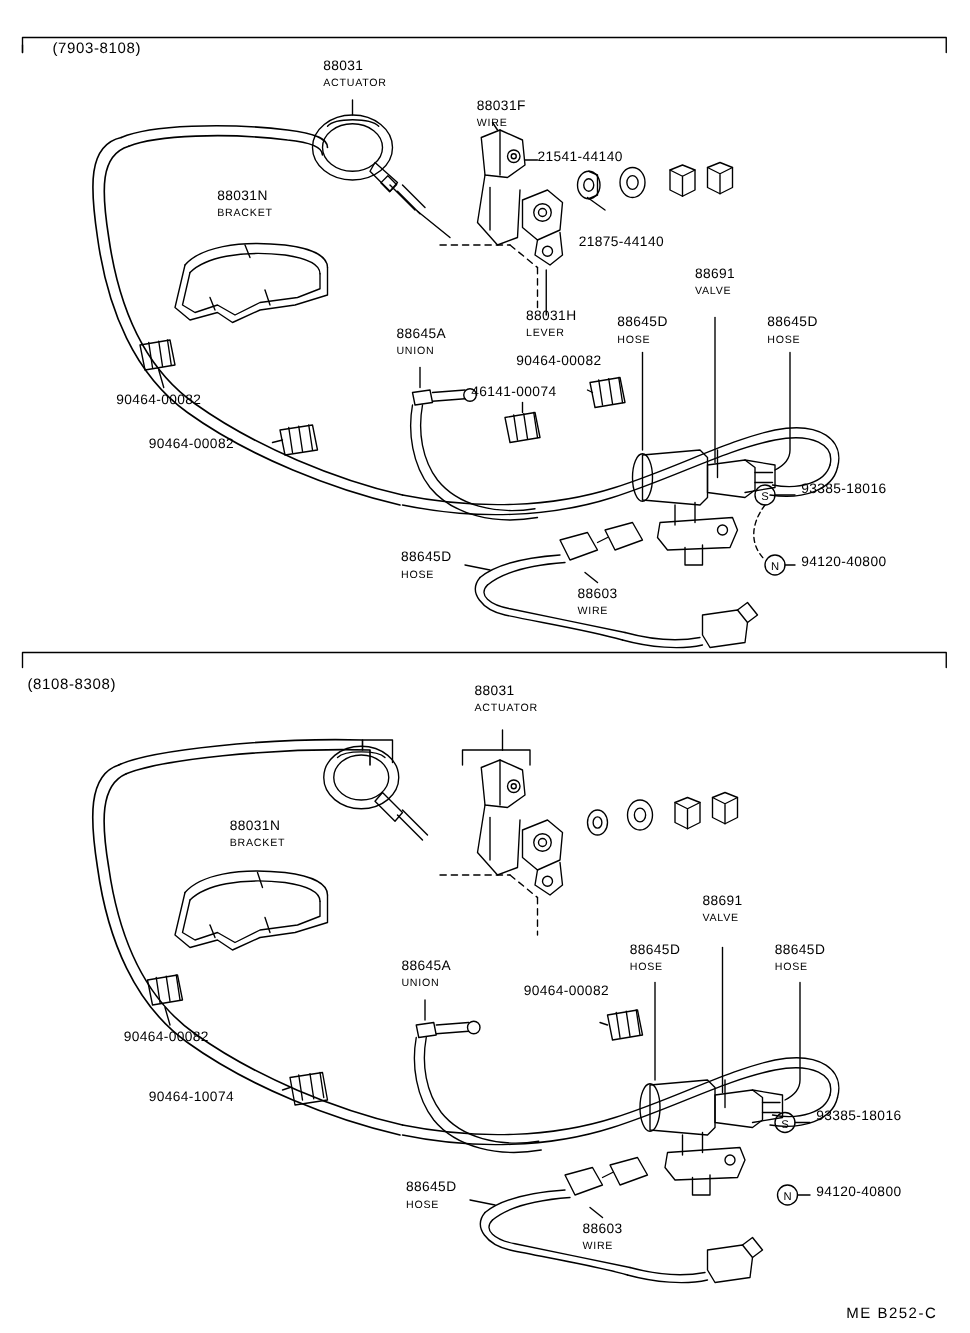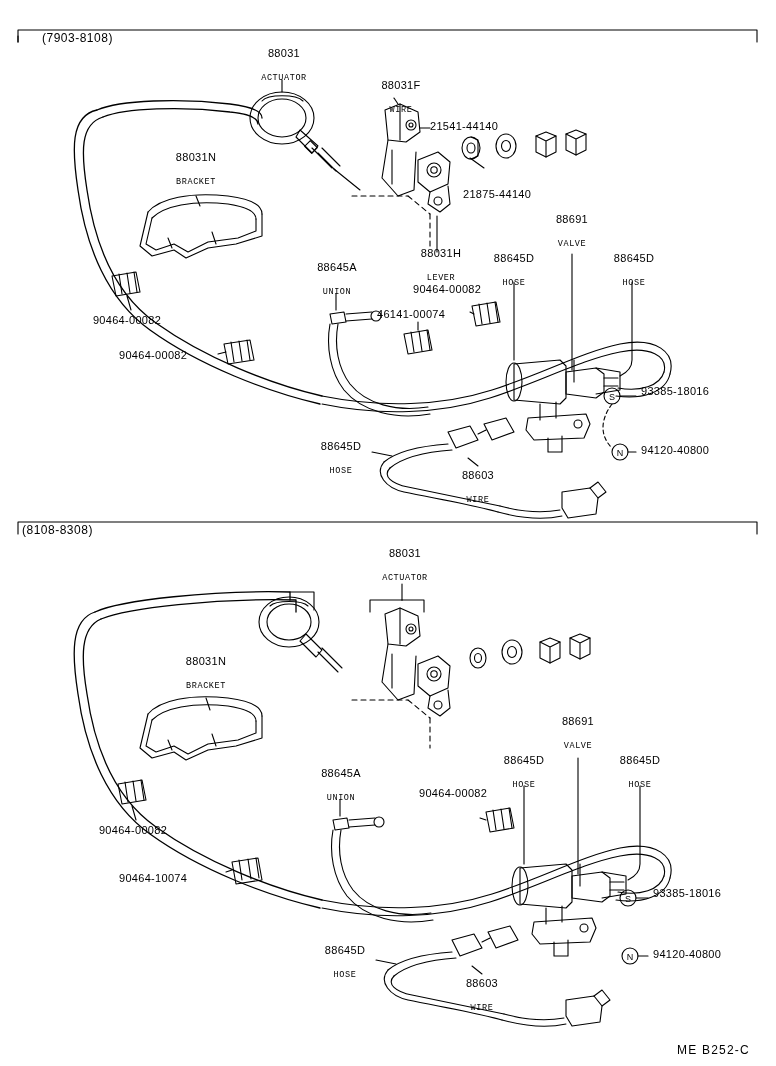--- a/index.html
+++ b/index.html
@@ -36,24 +36,23 @@
     line-height: 11.5px;
     letter-spacing: 0.3px;
     white-space: nowrap;
     color: #000;
   }
   .lbl .sub {
     display: block;
     font-size: 8.5px;
     letter-spacing: 0.6px;
     line-height: 10px;
-    margin-top: 13px;
-    font-family: Liberation Mono, monospace;
-  }
-  .lbl.c { text-align: center; transform: translateX(-50%); }
+    margin-top: 1px;
+  }
+  .lbl.c { text-align: left; transform: translateX(-50%); }
   .sect-title {
     position: absolute;
     font-size: 12px;
     letter-spacing: 0.5px;
   }
   .diagcode {
     position: absolute;
     font-size: 12px;
     letter-spacing: 1.2px;
   }
@@ -380,21 +379,21 @@
 
   <div class="lbl" style="left:641px; top:445px;">
     <span>94120-40800</span>
   </div>
 
   <div class="lbl c" style="left:478px; top:470px;">
     <span>88603</span>
     <span class="sub">WIRE</span>
   </div>
 
-  <div class="sect-title" style="left:22px; top:523px;">(8108-8308)</div>
+  <div class="sect-title" style="left:22px; top:540px;">(8108-8308)</div>
 
   <div class="lbl c" style="left:405px; top:548px;">
     <span>88031</span>
     <span class="sub">ACTUATOR</span>
   </div>
 
   <div class="lbl c" style="left:206px; top:656px;">
     <span>88031N</span>
     <span class="sub">BRACKET</span>
   </div>

